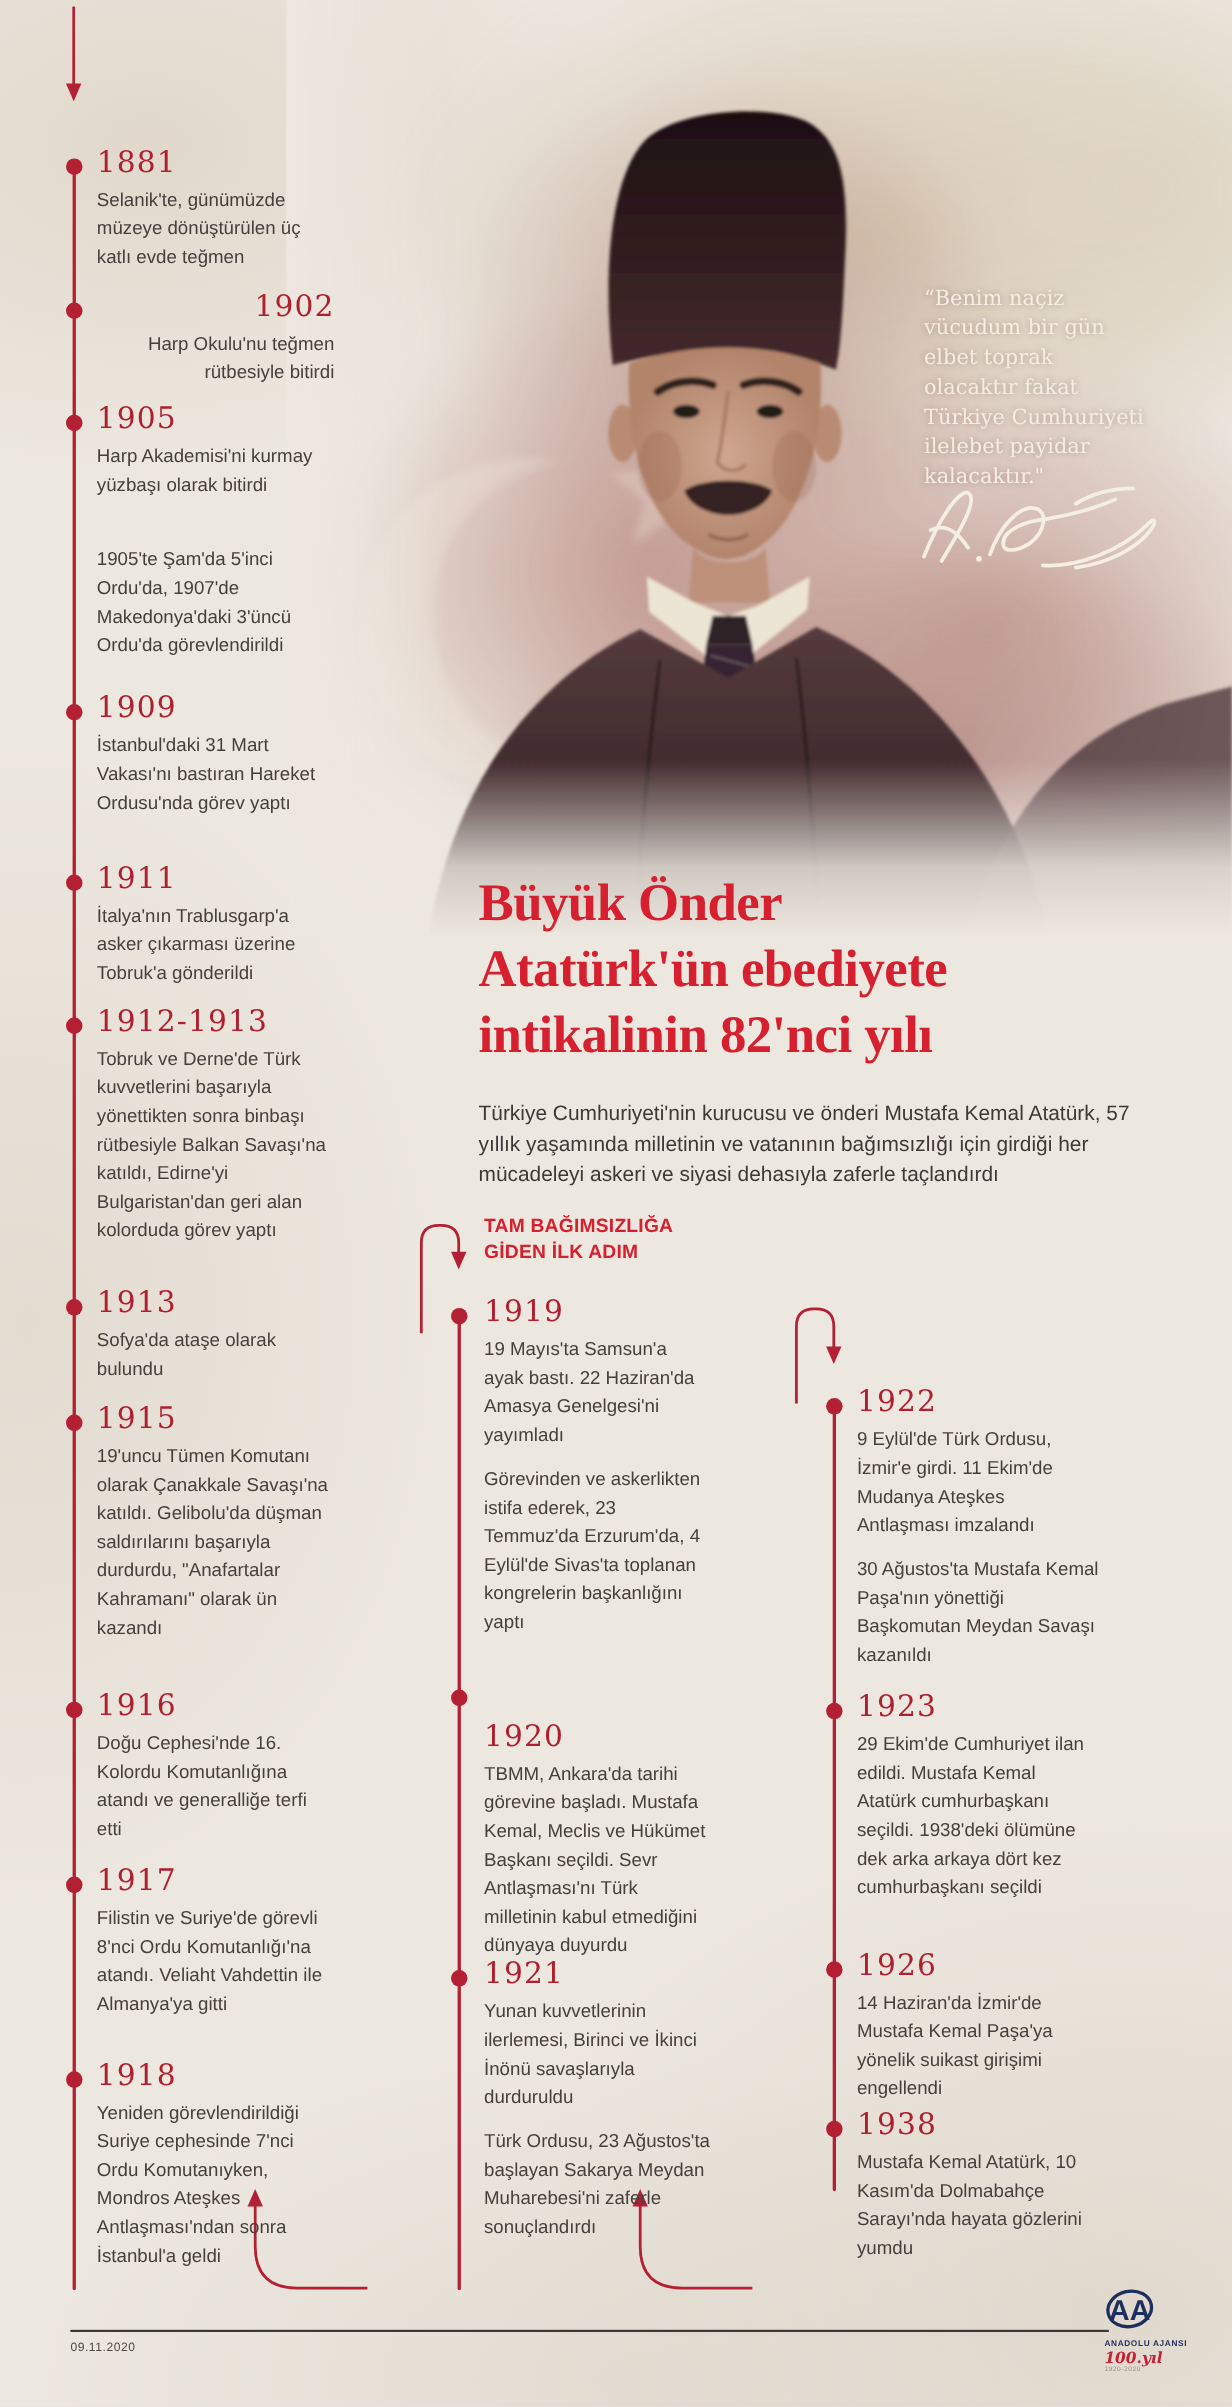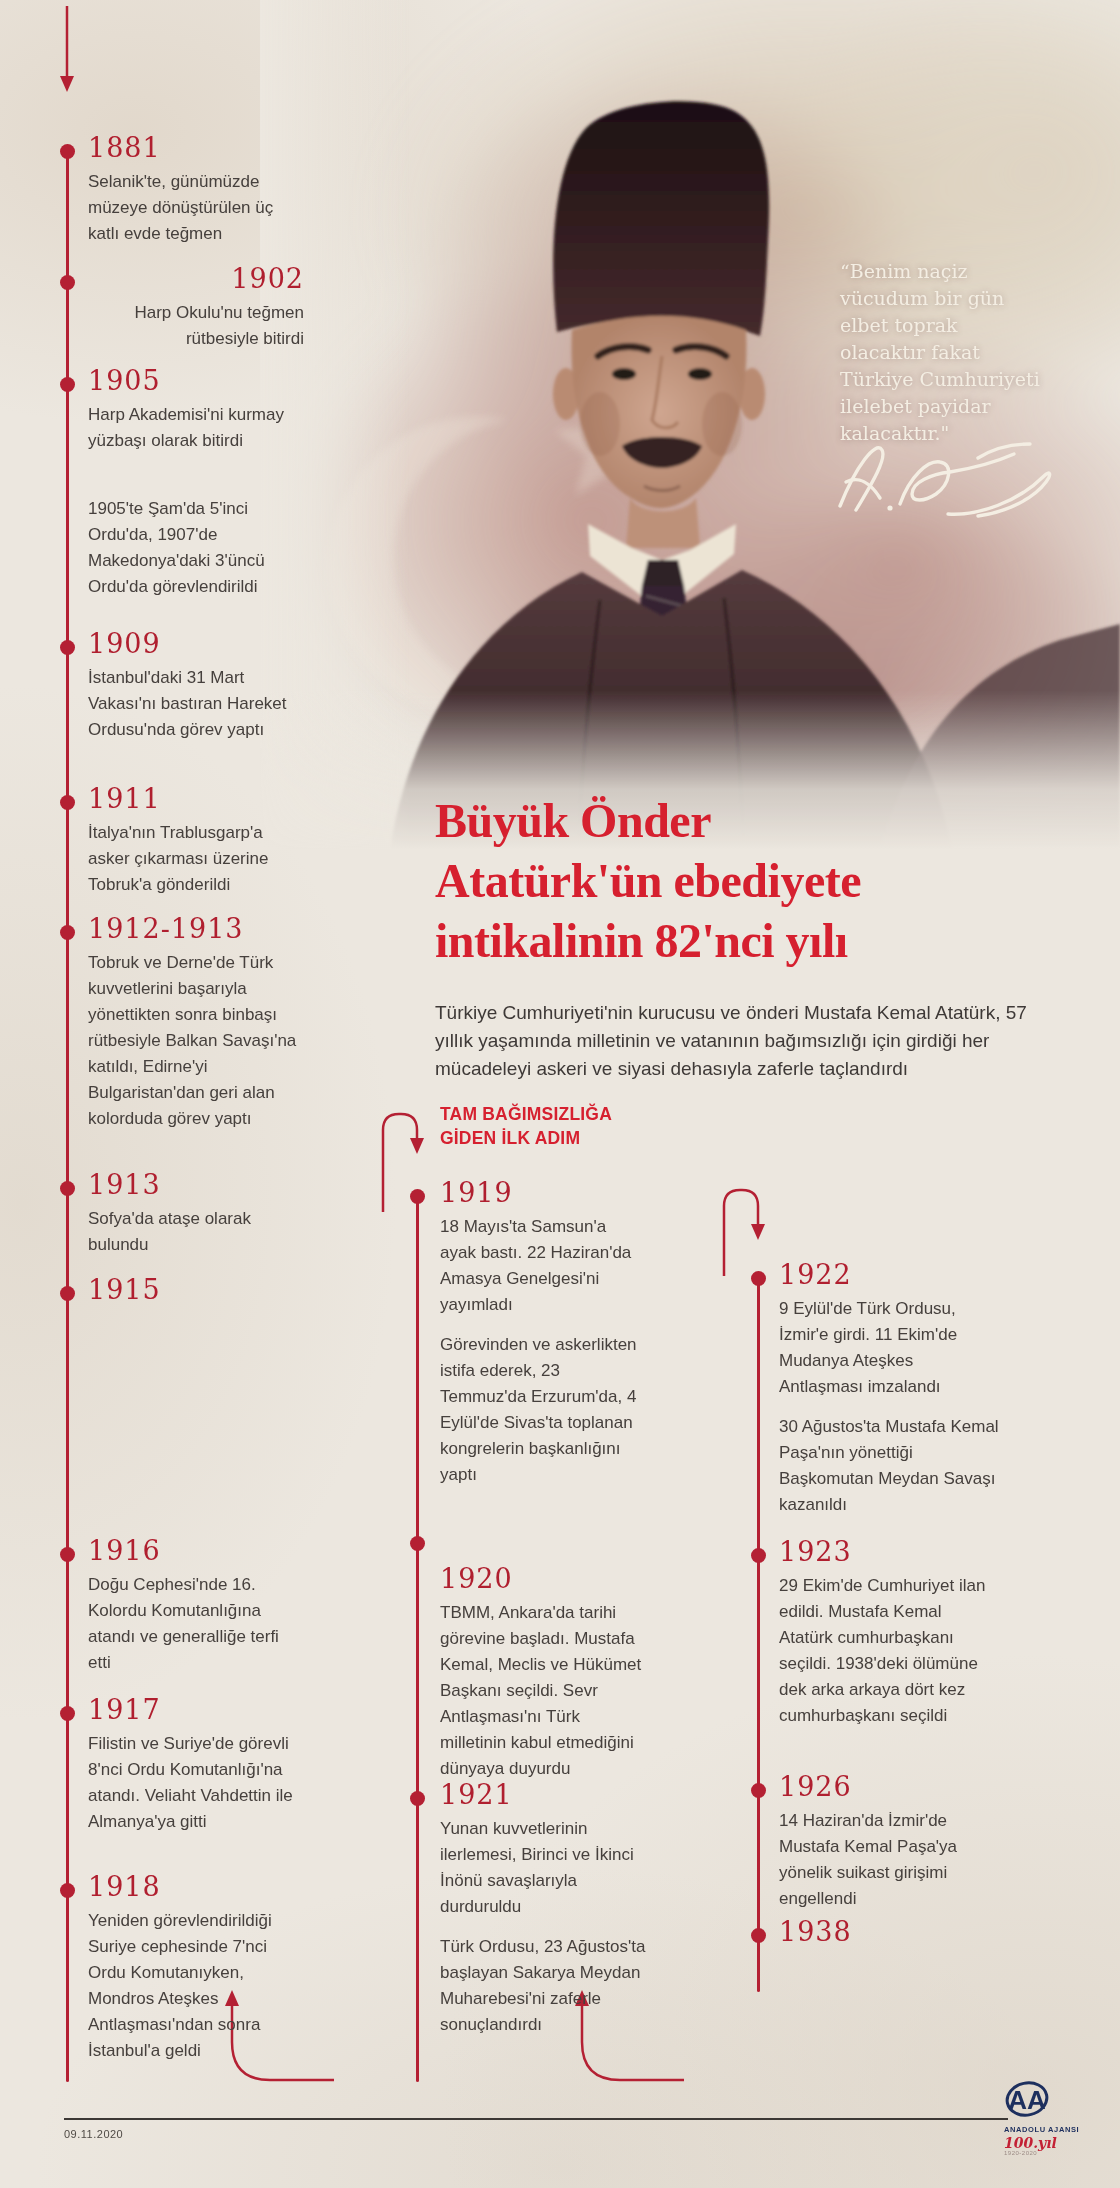--- a/index.html
+++ b/index.html
@@ -240,20 +240,21 @@
         <p>Tobruk ve Derne'de Türk kuvvetlerini başarıyla yönettikten sonra binbaşı rütbesiyle Balkan Savaşı'na katıldı, Edirne'yi Bulgaristan'dan geri alan kolorduda görev yaptı</p>
       </div>
       <div class="dot" style="left: 59.5px; top: 1181px;"></div>
       <div class="entry" style="left: 88px; top: 1168px; width: 216px;">
         <div class="year">1913</div>
         <p>Sofya'da ataşe olarak bulundu</p>
       </div>
       <div class="dot" style="left: 59.5px; top: 1286px;"></div>
       <div class="entry" style="left: 88px; top: 1273px; width: 216px;">
         <div class="year">1915</div>
+        <p>19'uncu Tümen Komutanı olarak Çanakkale Savaşı'na katıldı. Gelibolu'da düşman saldırılarını başarıyla durdurdu, "Anafartalar Kahramanı" olarak ün kazandı</p>
       </div>
       <div class="dot" style="left: 59.5px; top: 1547px;"></div>
       <div class="entry" style="left: 88px; top: 1534px; width: 216px;">
         <div class="year">1916</div>
         <p>Doğu Cephesi'nde 16. Kolordu Komutanlığına atandı ve generalliğe terfi etti</p>
       </div>
       <div class="dot" style="left: 59.5px; top: 1706px;"></div>
       <div class="entry" style="left: 88px; top: 1693px; width: 216px;">
         <div class="year">1917</div>
         <p>Filistin ve Suriye'de görevli 8'nci Ordu Komutanlığı'na atandı. Veliaht Vahdettin ile Almanya'ya gitti</p>
@@ -262,21 +263,21 @@
       <div class="entry" style="left: 88px; top: 1870px; width: 216px;">
         <div class="year">1918</div>
         <p>Yeniden görevlendirildiği Suriye cephesinde 7'nci Ordu Komutanıyken, Mondros Ateşkes Antlaşması'ndan sonra İstanbul'a geldi</p>
       </div>
     </div>
   <div id="col-mid">
       <div class="v-line" style="left: 415.5px; top: 1196px; height: 886px;"></div>
       <div class="dot" style="left: 409.5px; top: 1189px;"></div>
       <div class="entry" style="left: 440px; top: 1176px; width: 206px;">
         <div class="year">1919</div>
-        <p>18 Mayıs'ta Samsun'a ayak bastı. 22 Haziran'da Amasya Genelgesi'ni yayımladı</p>
+        <p>19 Mayıs'ta Samsun'a ayak bastı. 22 Haziran'da Amasya Genelgesi'ni yayımladı</p>
         <p>Görevinden ve askerlikten istifa ederek, 23 Temmuz'da Erzurum'da, 4 Eylül'de Sivas'ta toplanan kongrelerin başkanlığını yaptı</p>
       </div>
       <div class="dot" style="left: 409.5px; top: 1536px;"></div>
       <div class="entry" style="left: 440px; top: 1523px; width: 206px; margin-top: 39px;">
         <div class="year">1920</div>
         <p>TBMM, Ankara'da tarihi görevine başladı. Mustafa Kemal, Meclis ve Hükümet Başkanı seçildi. Sevr Antlaşması'nı Türk milletinin kabul etmediğini dünyaya duyurdu</p>
       </div>
       <div class="dot" style="left: 409.5px; top: 1791px;"></div>
       <div class="entry" style="left: 440px; top: 1778px; width: 206px;">
         <div class="year">1921</div>
@@ -298,20 +299,21 @@
         <p>29 Ekim'de Cumhuriyet ilan edildi. Mustafa Kemal Atatürk cumhurbaşkanı seçildi. 1938'deki ölümüne dek arka arkaya dört kez cumhurbaşkanı seçildi</p>
       </div>
       <div class="dot" style="left: 750.5px; top: 1783px;"></div>
       <div class="entry" style="left: 779px; top: 1770px; width: 220px;">
         <div class="year">1926</div>
         <p>14 Haziran'da İzmir'de Mustafa Kemal Paşa'ya yönelik suikast girişimi engellendi</p>
       </div>
       <div class="dot" style="left: 750.5px; top: 1928px;"></div>
       <div class="entry" style="left: 779px; top: 1915px; width: 220px;">
         <div class="year">1938</div>
+        <p>Mustafa Kemal Atatürk, 10 Kasım'da Dolmabahçe Sarayı'nda hayata gözlerini yumdu</p>
       </div>
     </div>
 
   <div class="abs footer-rule"></div>
   <div class="abs footer-date">09.11.2020</div>
   <div class="abs aa-logo">
     <svg width="46" height="40" viewBox="0 0 46 40">
       <ellipse cx="23" cy="19" rx="20" ry="16" fill="none" stroke="#1d2f5e" stroke-width="3" transform="rotate(-12 23 19)"></ellipse>
       <text x="23" y="29" text-anchor="middle" font-family="Liberation Sans, sans-serif" font-size="26" font-weight="bold" fill="#1d2f5e">AA</text>
     </svg>

